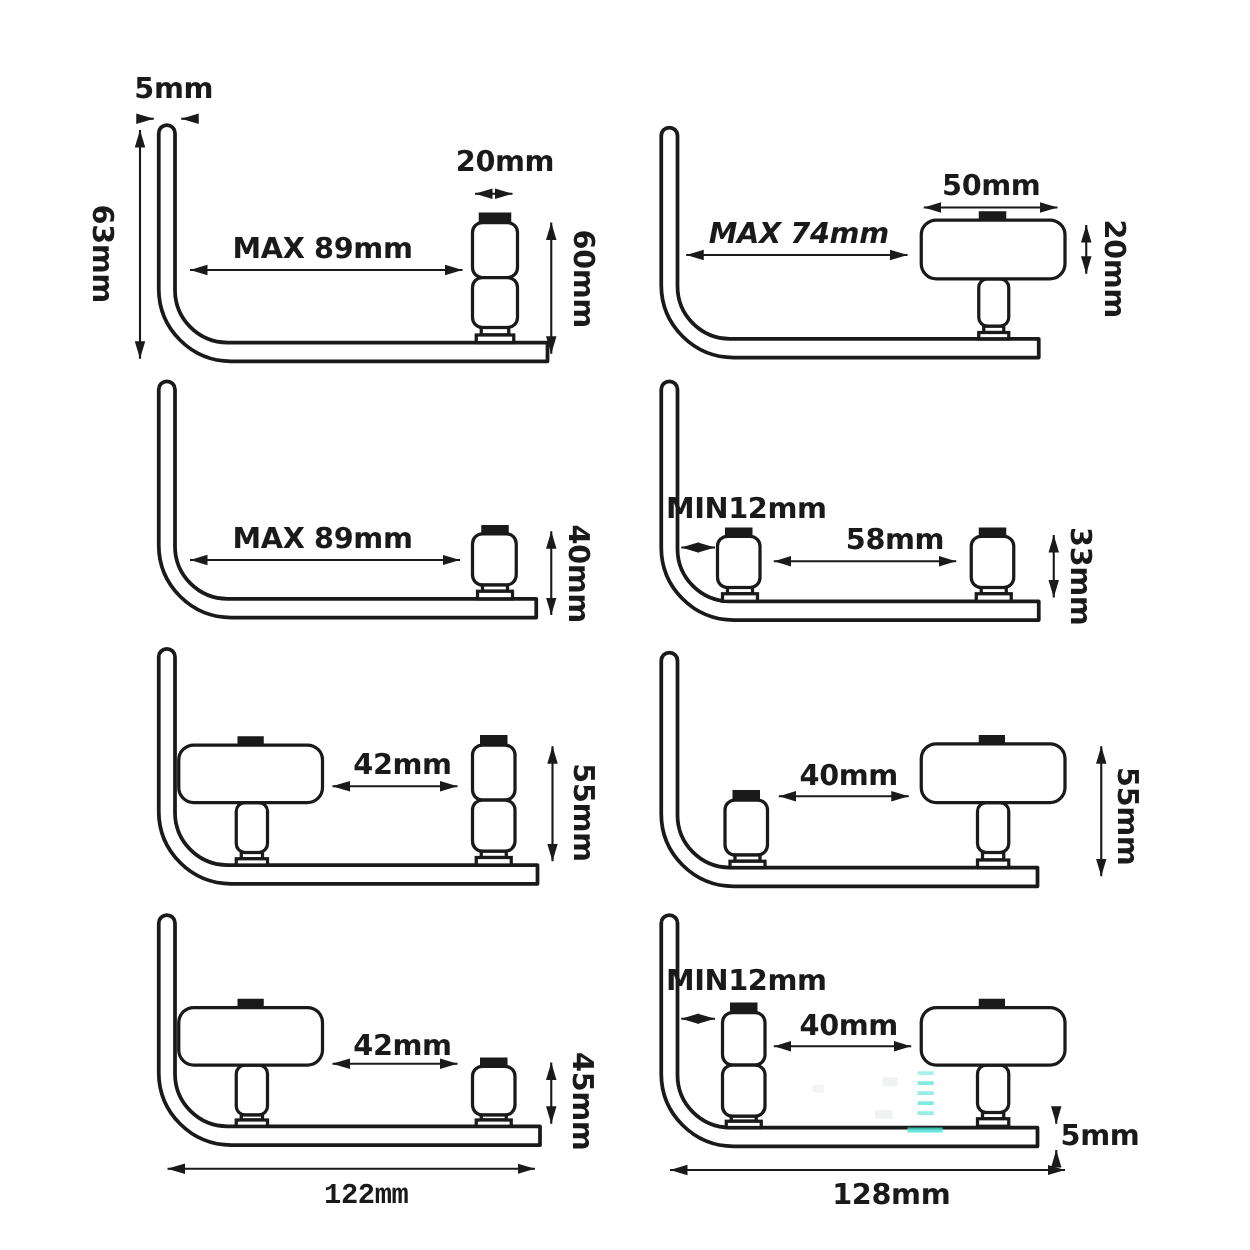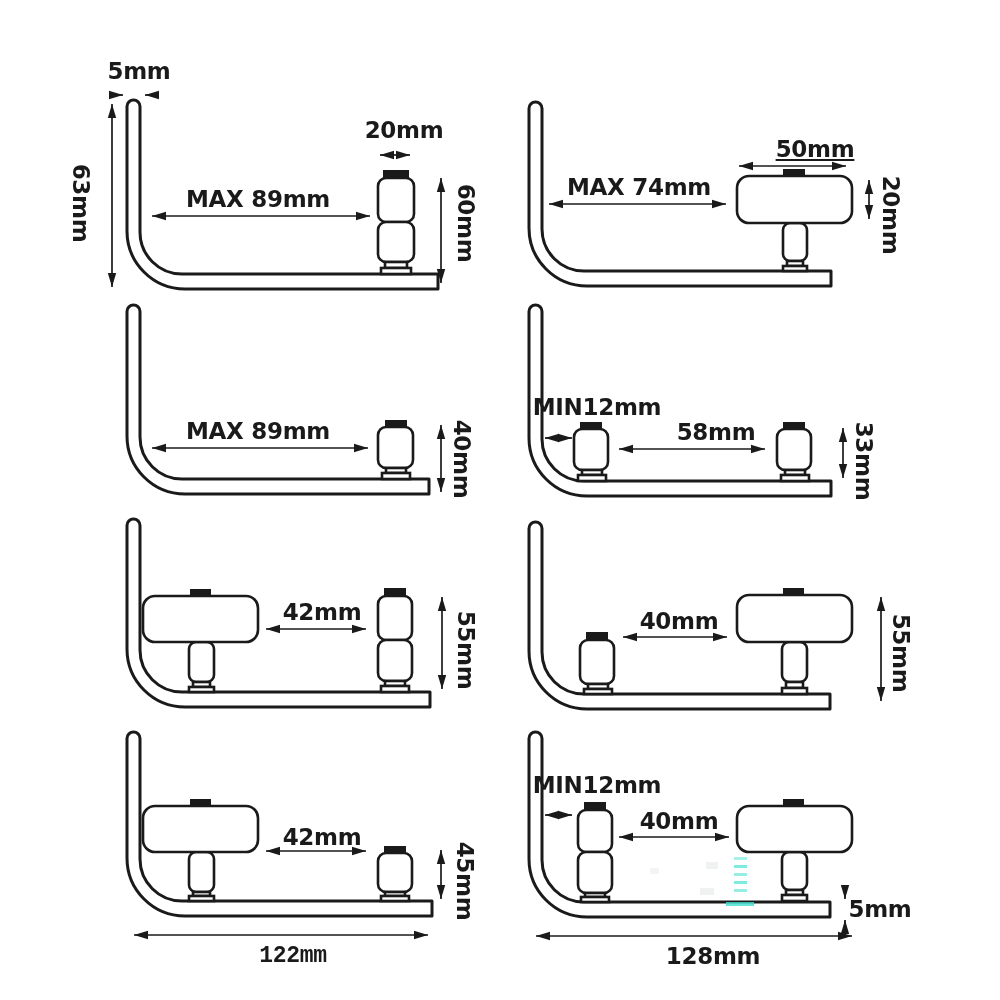--- a/index.html
+++ b/index.html
@@ -156,22 +156,22 @@
     <rect x="650" y="868" width="9" height="6" fill="#99aaaa" opacity="0.12"></rect>
   </g>
 </svg>
 
 <div class="dim-label" style="left:139px;top:71px;">5mm</div>
 <div class="dim-label v" style="left:81px;top:203px;">63mm</div>
 <div class="dim-label" style="left:258px;top:199px;">MAX 89mm</div>
 <div class="dim-label" style="left:404px;top:130px;">20mm</div>
 <div class="dim-label v" style="left:466px;top:223px;">60mm</div>
 
-<div class="dim-label" style="left:639px;top:187px;">MAX 74mm</div>
-<div class="dim-label" style="left:815px;top:149px;text-decoration:underline;">50mm</div>
+<div class="dim-label" style="left:639px;top:187px;font-style:italic;">MAX 74mm</div>
+<div class="dim-label" style="left:793px;top:149px;">50mm</div>
 <div class="dim-label v" style="left:891px;top:215px;">20mm</div>
 
 <div class="dim-label" style="left:258px;top:431px;">MAX 89mm</div>
 <div class="dim-label v" style="left:462px;top:459px;">40mm</div>
 
 <div class="dim-label" style="left:597px;top:407px;">MIN12mm</div>
 <div class="dim-label" style="left:716px;top:432px;">58mm</div>
 <div class="dim-label v" style="left:864px;top:461px;">33mm</div>
 
 <div class="dim-label" style="left:322px;top:612px;">42mm</div>

